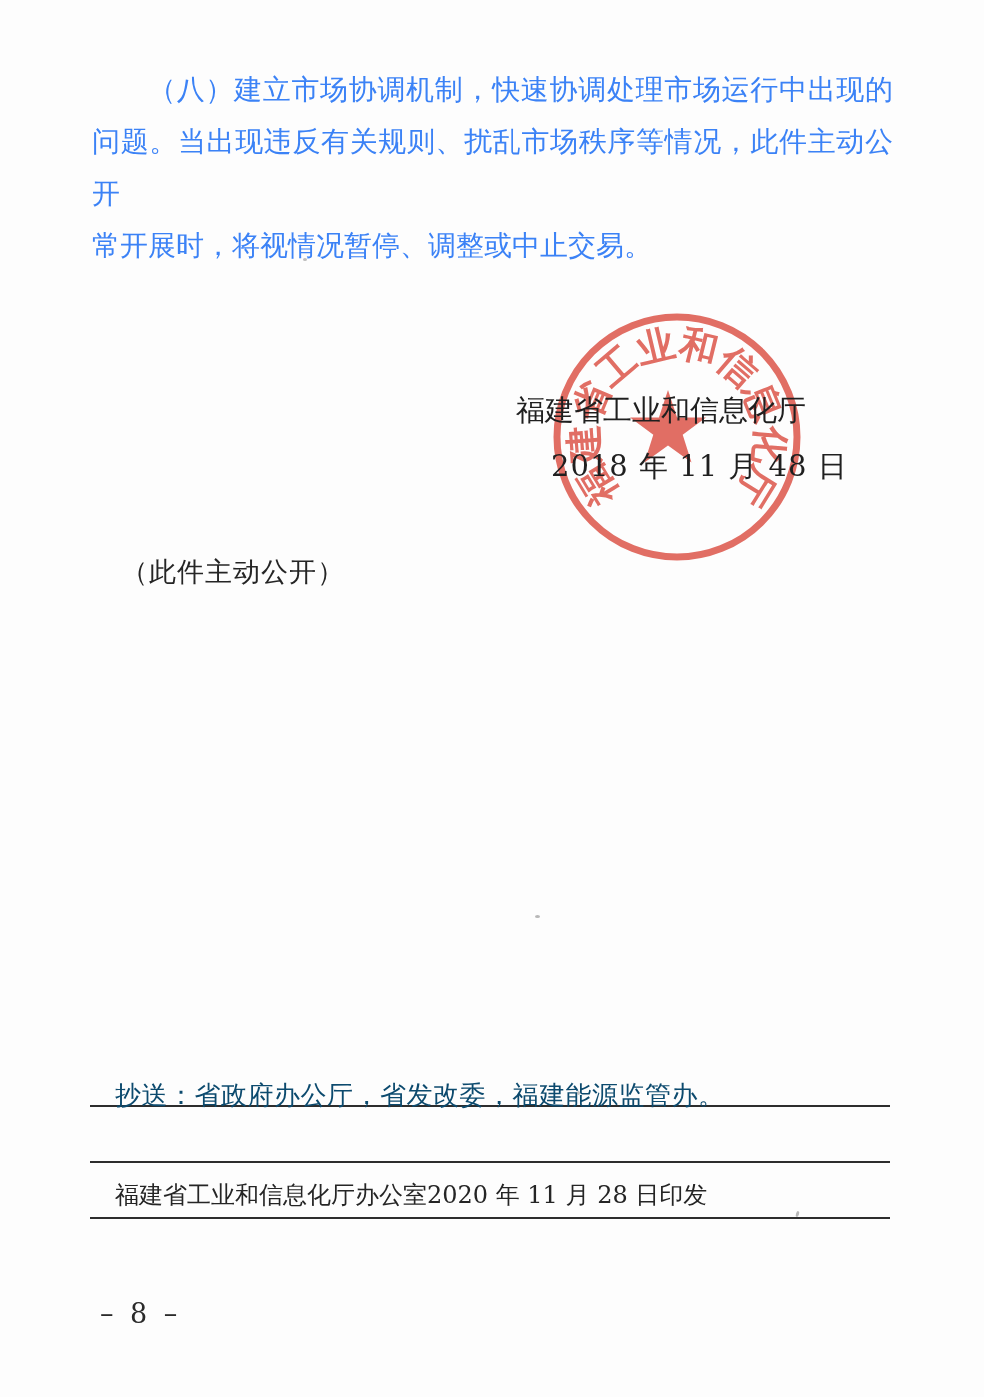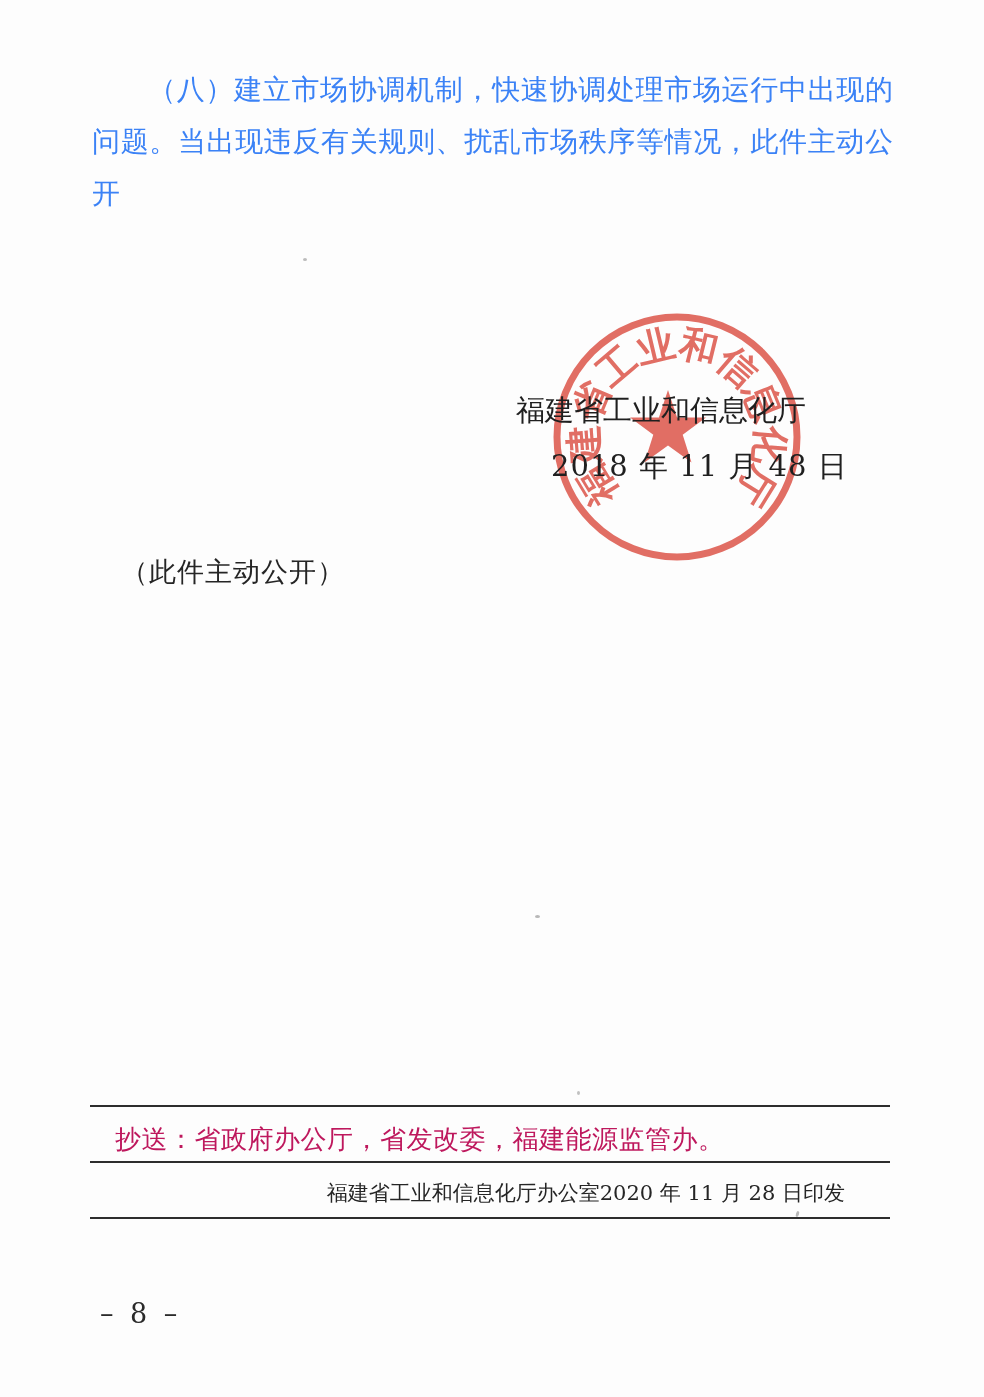--- a/index.html
+++ b/index.html
@@ -33,48 +33,49 @@
   .disclosure{
     position:absolute;left:104px;top:554px;
     font-size:27px;color:#252525;letter-spacing:1px;white-space:nowrap;margin-left:17px;
   }
   
   .rule{position:absolute;left:90px;width:800px;height:2px;background:#2d2d2d;}
   .rule-a{top:1105px;}
   .rule-b{top:1161px;}
   .rule-c{top:1217px;}
   .cc-row{
-    position:absolute;left:115px;top:1122px;width:760px;
-    font-size:26px;color:#be185d;letter-spacing:0.5px;white-space:nowrap;
+    position:absolute;left:115px;top:1078px;width:760px;
+    font-size:26px;color:#0c4a6e;letter-spacing:0.5px;white-space:nowrap;
   }
   .imprint-row{
     position:absolute;left:90px;top:1179px;width:800px;
-    display:flex;justify-content:flex-end;align-items:center;
+    display:flex;justify-content:flex-start;align-items:center;
     box-sizing:border-box;padding:0 45px 0 25px;
-    font-size:21px;color:#252525;white-space:nowrap;
+    font-size:24px;color:#252525;white-space:nowrap;
   }
   .page-num{
     position:absolute;left:100px;top:1298px;
     font-size:27px;color:#2a2a2a;letter-spacing:4px;white-space:nowrap;
   }
   
   .speck{position:absolute;border-radius:50%;background:#9a9a9a;}
   .speck1{left:303px;top:258px;width:4px;height:3px;opacity:.65;}
   .speck2{left:535px;top:915px;width:5px;height:3px;opacity:.7;}
   .speck3{left:577px;top:1091px;width:3px;height:4px;opacity:.6;}
   .speck4{left:796px;top:1211px;width:3px;height:6px;opacity:.7;transform:rotate(18deg);}
 </style>
 </head>
 <body>
 
 <div class="page">
 
   <div class="para">
     <div class="line full indent">（八）建立市场协调机制，快速协调处理市场运行中出现的</div>
     <div class="line full">问题。当出现违反有关规则、扰乱市场秩序等情况，此件主动公开</div>
+    <div class="line">常开展时，将视情况暂停、调整或中止交易。</div>
   </div>
 
   <svg class="seal" xmlns="http://www.w3.org/2000/svg" viewBox="0 0 260 260">
     <defs>
       <path id="sealArc" d="M 73.4 186.6 A 80 80 0 1 1 186.6 186.6" fill="none"></path>
     </defs>
     <circle cx="130" cy="130" r="120" fill="none" stroke="#dc5348" stroke-width="7"></circle>
     <polygon points="121,83 111.9,110.5 83,110.6 106.3,127.8 97.5,155.4 121,138.5 144.5,155.4 135.7,127.8 159,110.6 130.1,110.5" fill="#dc5348"></polygon>
     <text font-size="38" fill="#dc5348" font-weight="bold" font-family="DejaVu Serif, Liberation Serif, serif">
       <textPath href="#sealArc" startOffset="0" textLength="377" lengthAdjust="spacing">福建省工业和信息化厅</textPath>

